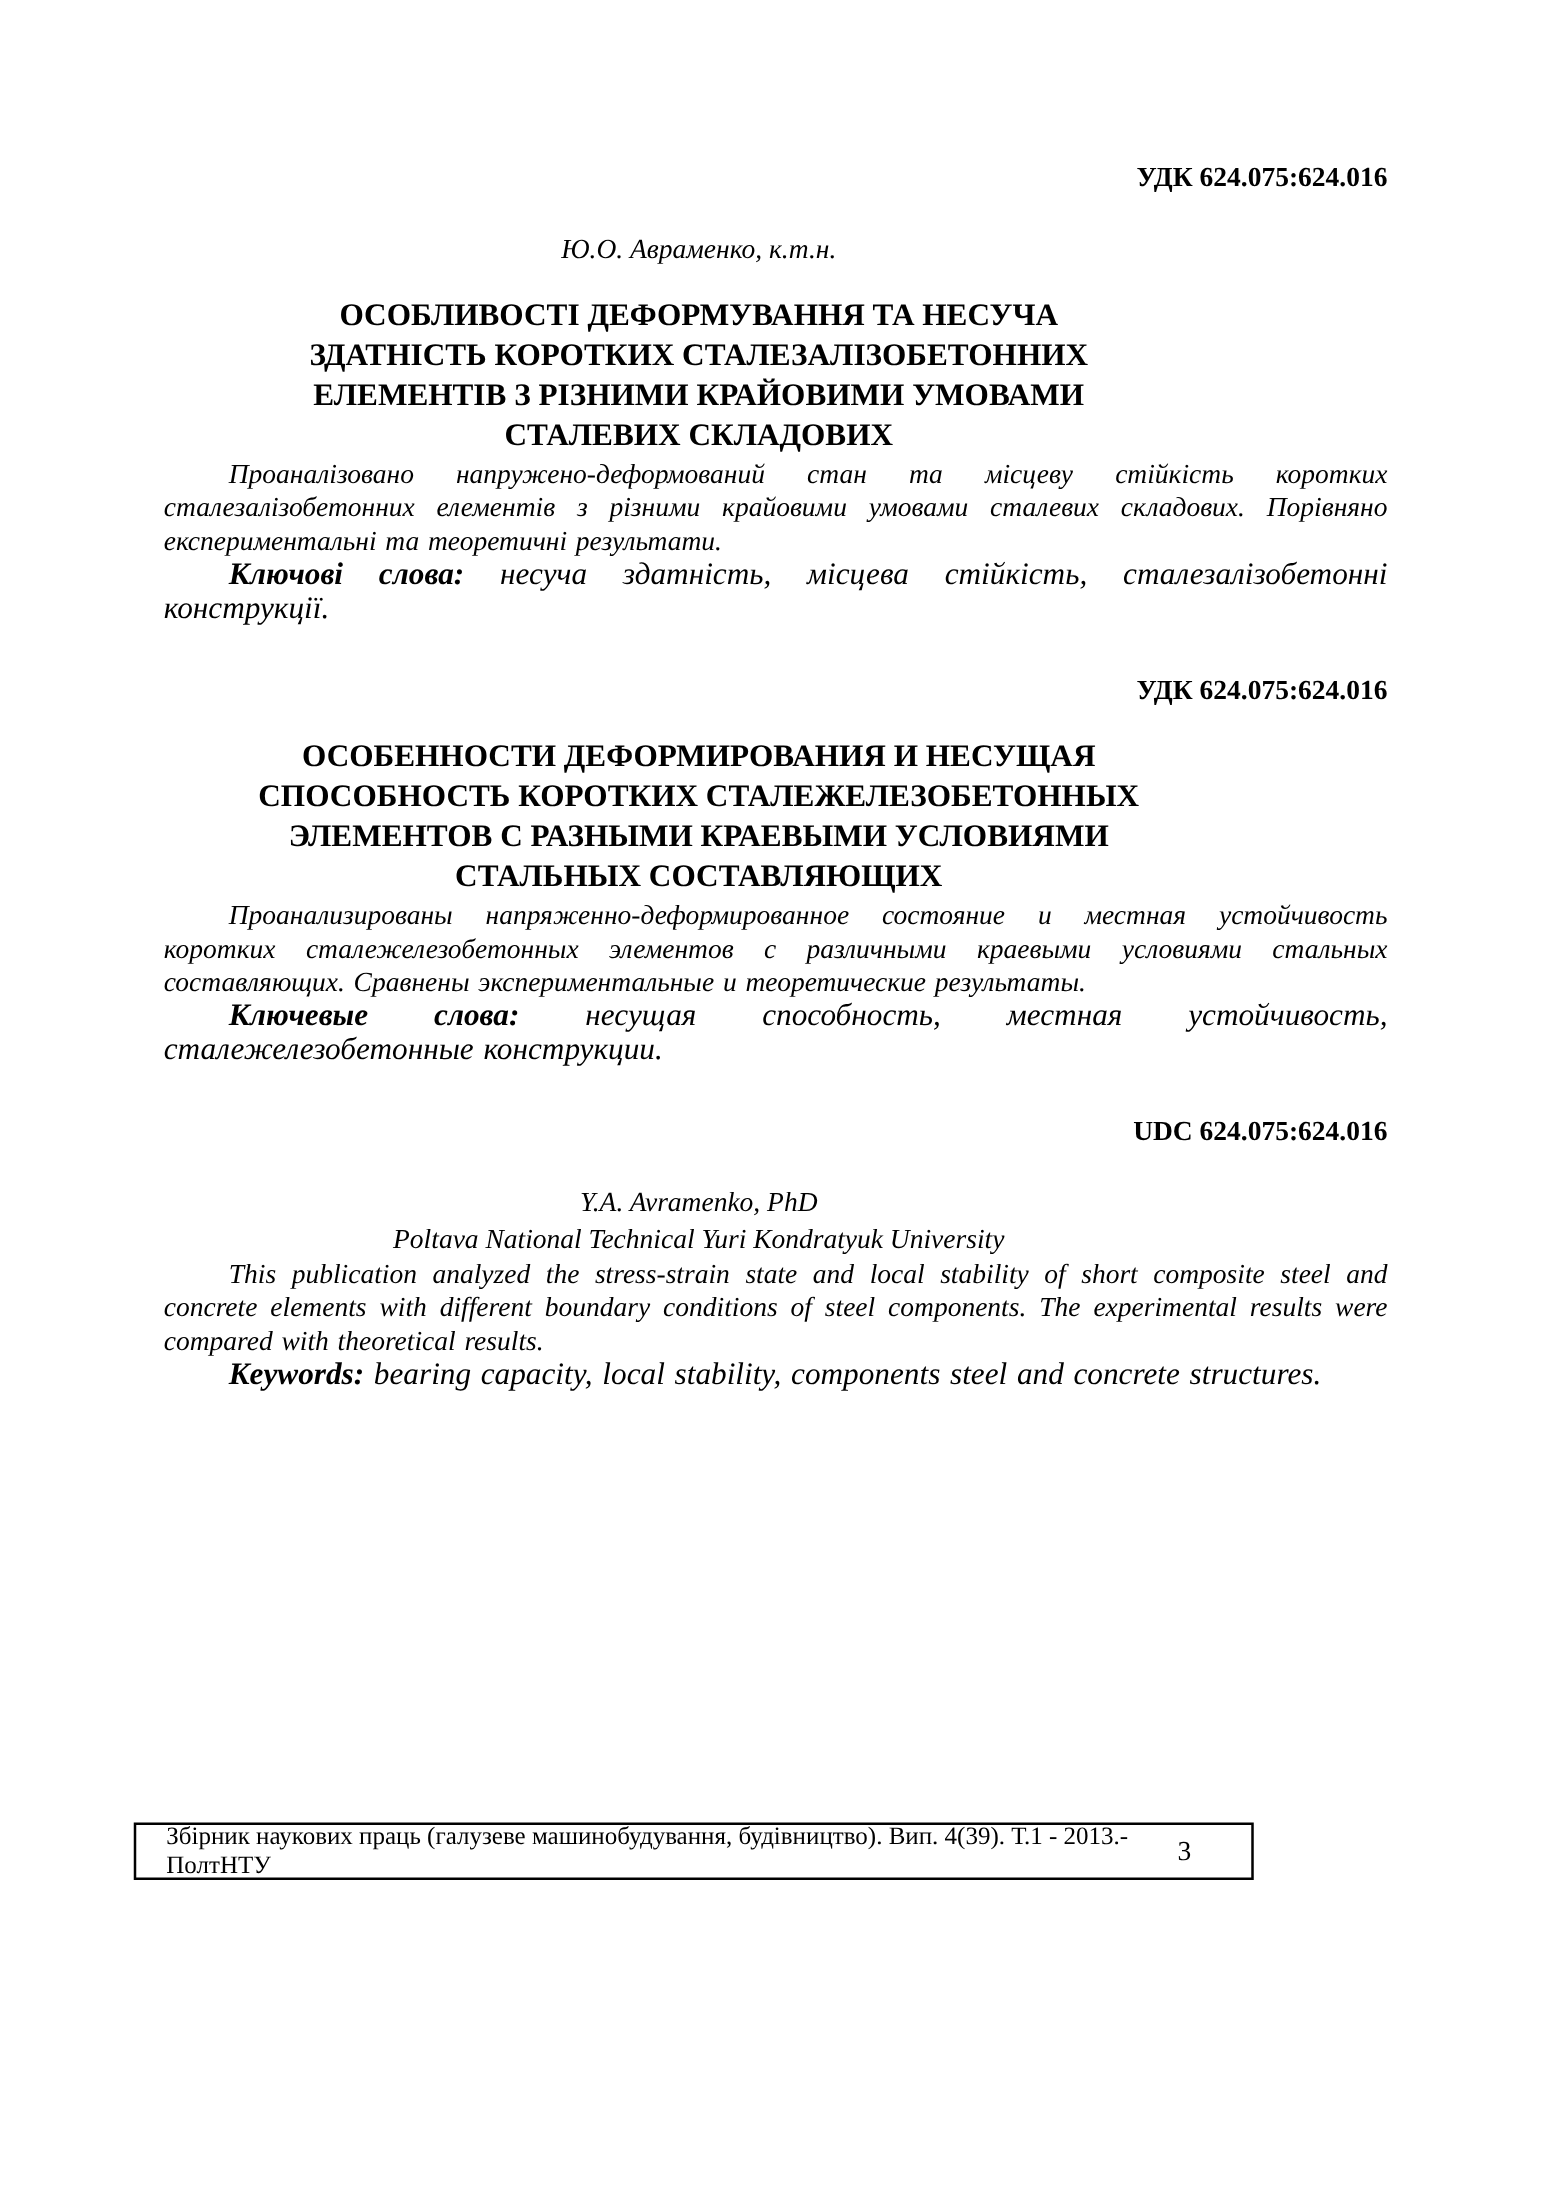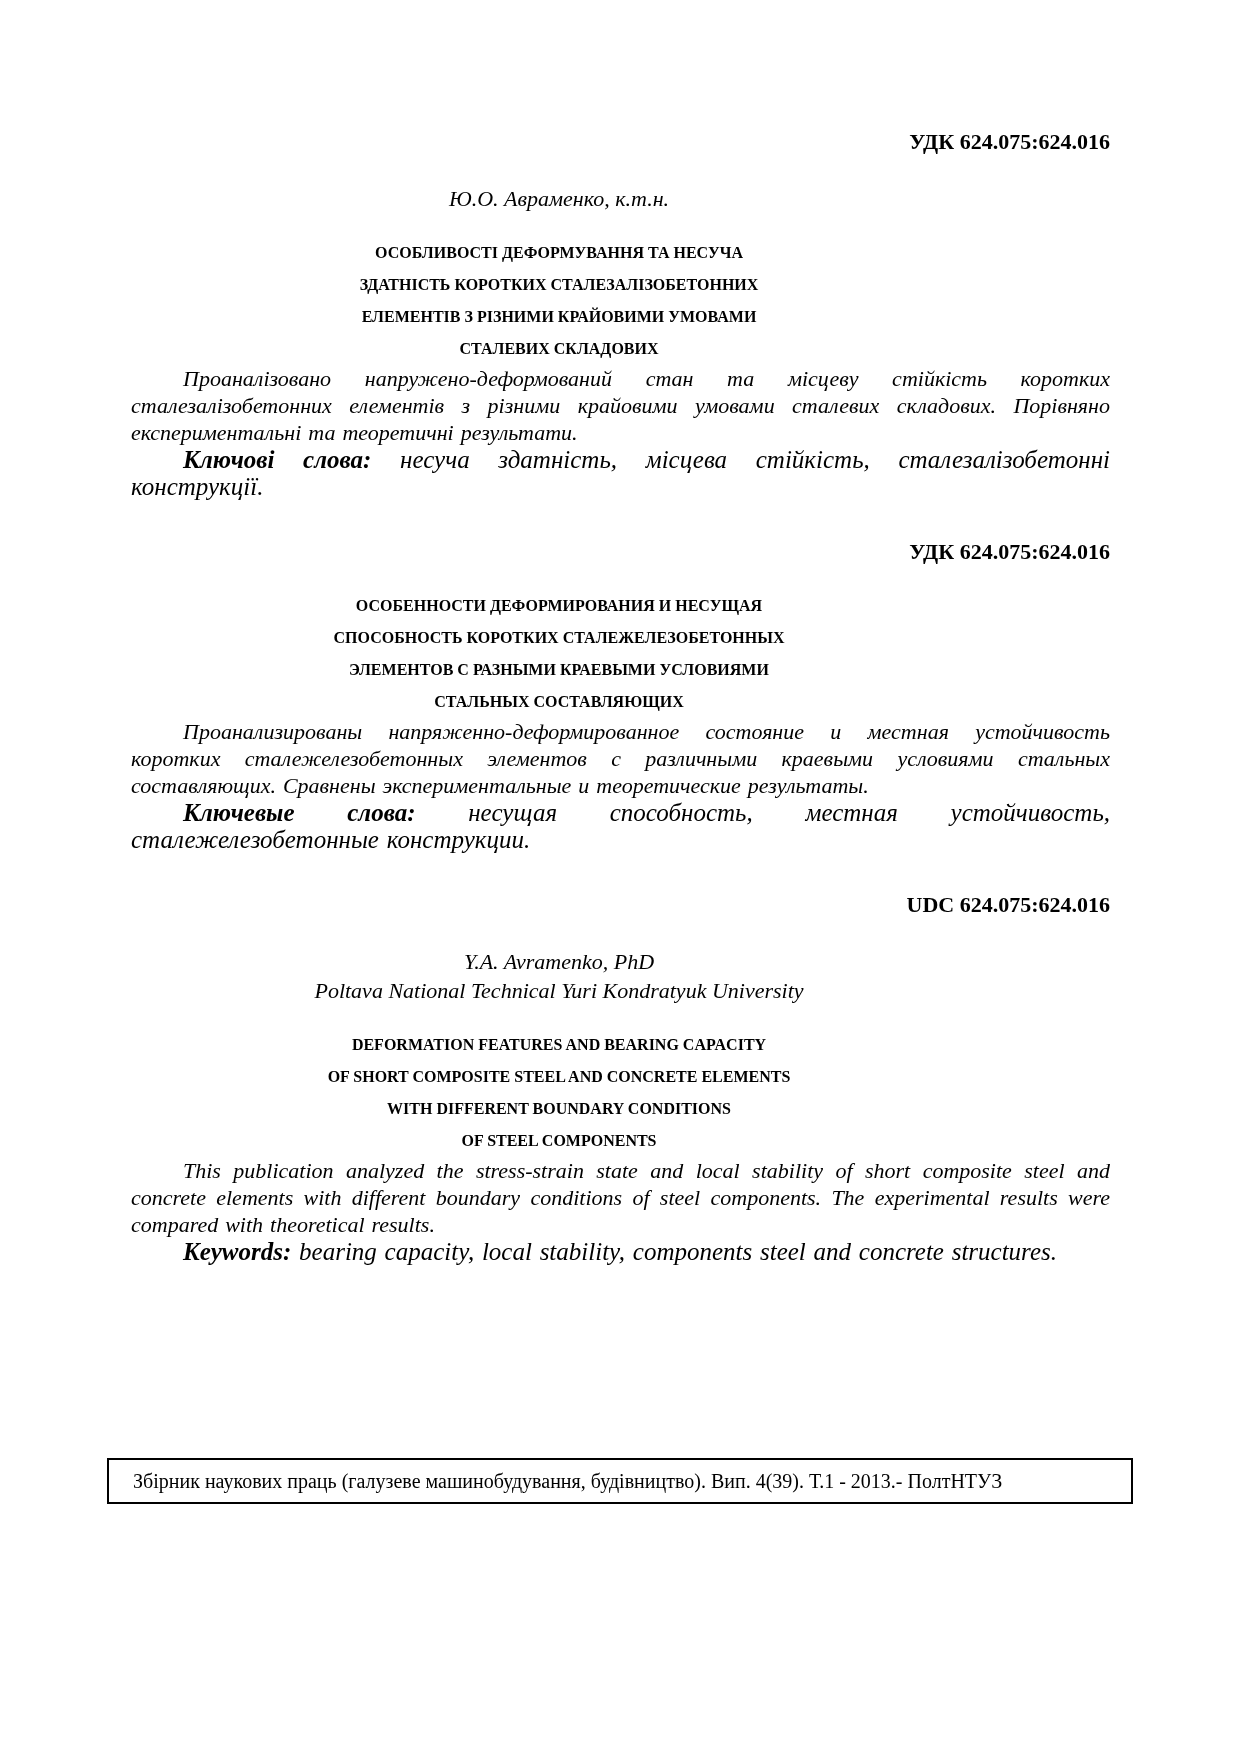--- a/index.html
+++ b/index.html
@@ -31,21 +31,21 @@
     font-style: italic;
     font-size: 22px;
     line-height: 29px;
   }
   .paper-title {
     margin-top: 24px;
     margin-right: 123px;
     text-align: center;
     font-weight: bold;
     font-style: normal;
-    font-size: 16px;
+    font-size: 25px;
     line-height: 32px;
     white-space: pre-line;
   }
   .abstract {
     font-style: italic;
     font-size: 22px;
     line-height: 27px;
     text-align: justify;
     text-indent: 52px;
     word-spacing: 1.5px;
@@ -57,26 +57,26 @@
     text-align: justify;
     text-indent: 52px;
     word-spacing: 1.5px;
   }
   .kw-label { font-weight: bold; }
   .section + .section { margin-top: 38px; }
   .footer {
     position: absolute;
     left: 107px;
     top: 1458px;
-    width: 1026px;
+    width: 896px;
     height: 46px;
     border: 2px solid #000000;
     display: flex;
     align-items: center;
-    justify-content: flex-start;
+    justify-content: flex-end;
     padding: 0 48px 0 24px;
     font-size: 20px;
   }
   .footer .page-num { font-size: 22px; }
 </style>
 </head>
 <body>
 
 <div class="page">
 
@@ -108,24 +108,20 @@
       <span>несущая способность, местная устойчивость, сталежелезобетонные конструкции.</span>
     </p>
   </section>
 
   <section class="section">
     <p class="udc">UDC 624.075:624.016</p>
     <div class="byline">
       <div>Y.A. Avramenko, PhD</div>
       <div>Poltava National Technical Yuri Kondratyuk University</div>
     </div>
-    <h2 class="paper-title">DEFORMATION FEATURES AND BEARING CAPACITY
-OF SHORT COMPOSITE STEEL AND CONCRETE ELEMENTS
-WITH DIFFERENT BOUNDARY CONDITIONS
-OF STEEL COMPONENTS</h2>
     <p class="abstract">This publication analyzed the stress-strain state and local stability of short composite steel and concrete elements with different boundary conditions of steel components. The experimental results were compared with theoretical results.</p>
     <p class="keywords">
       <span class="kw-label">Keywords:</span>
       <span>bearing capacity, local stability, components steel and concrete structures.</span>
     </p>
   </section>
 
 </div>
 
 <div class="footer">

